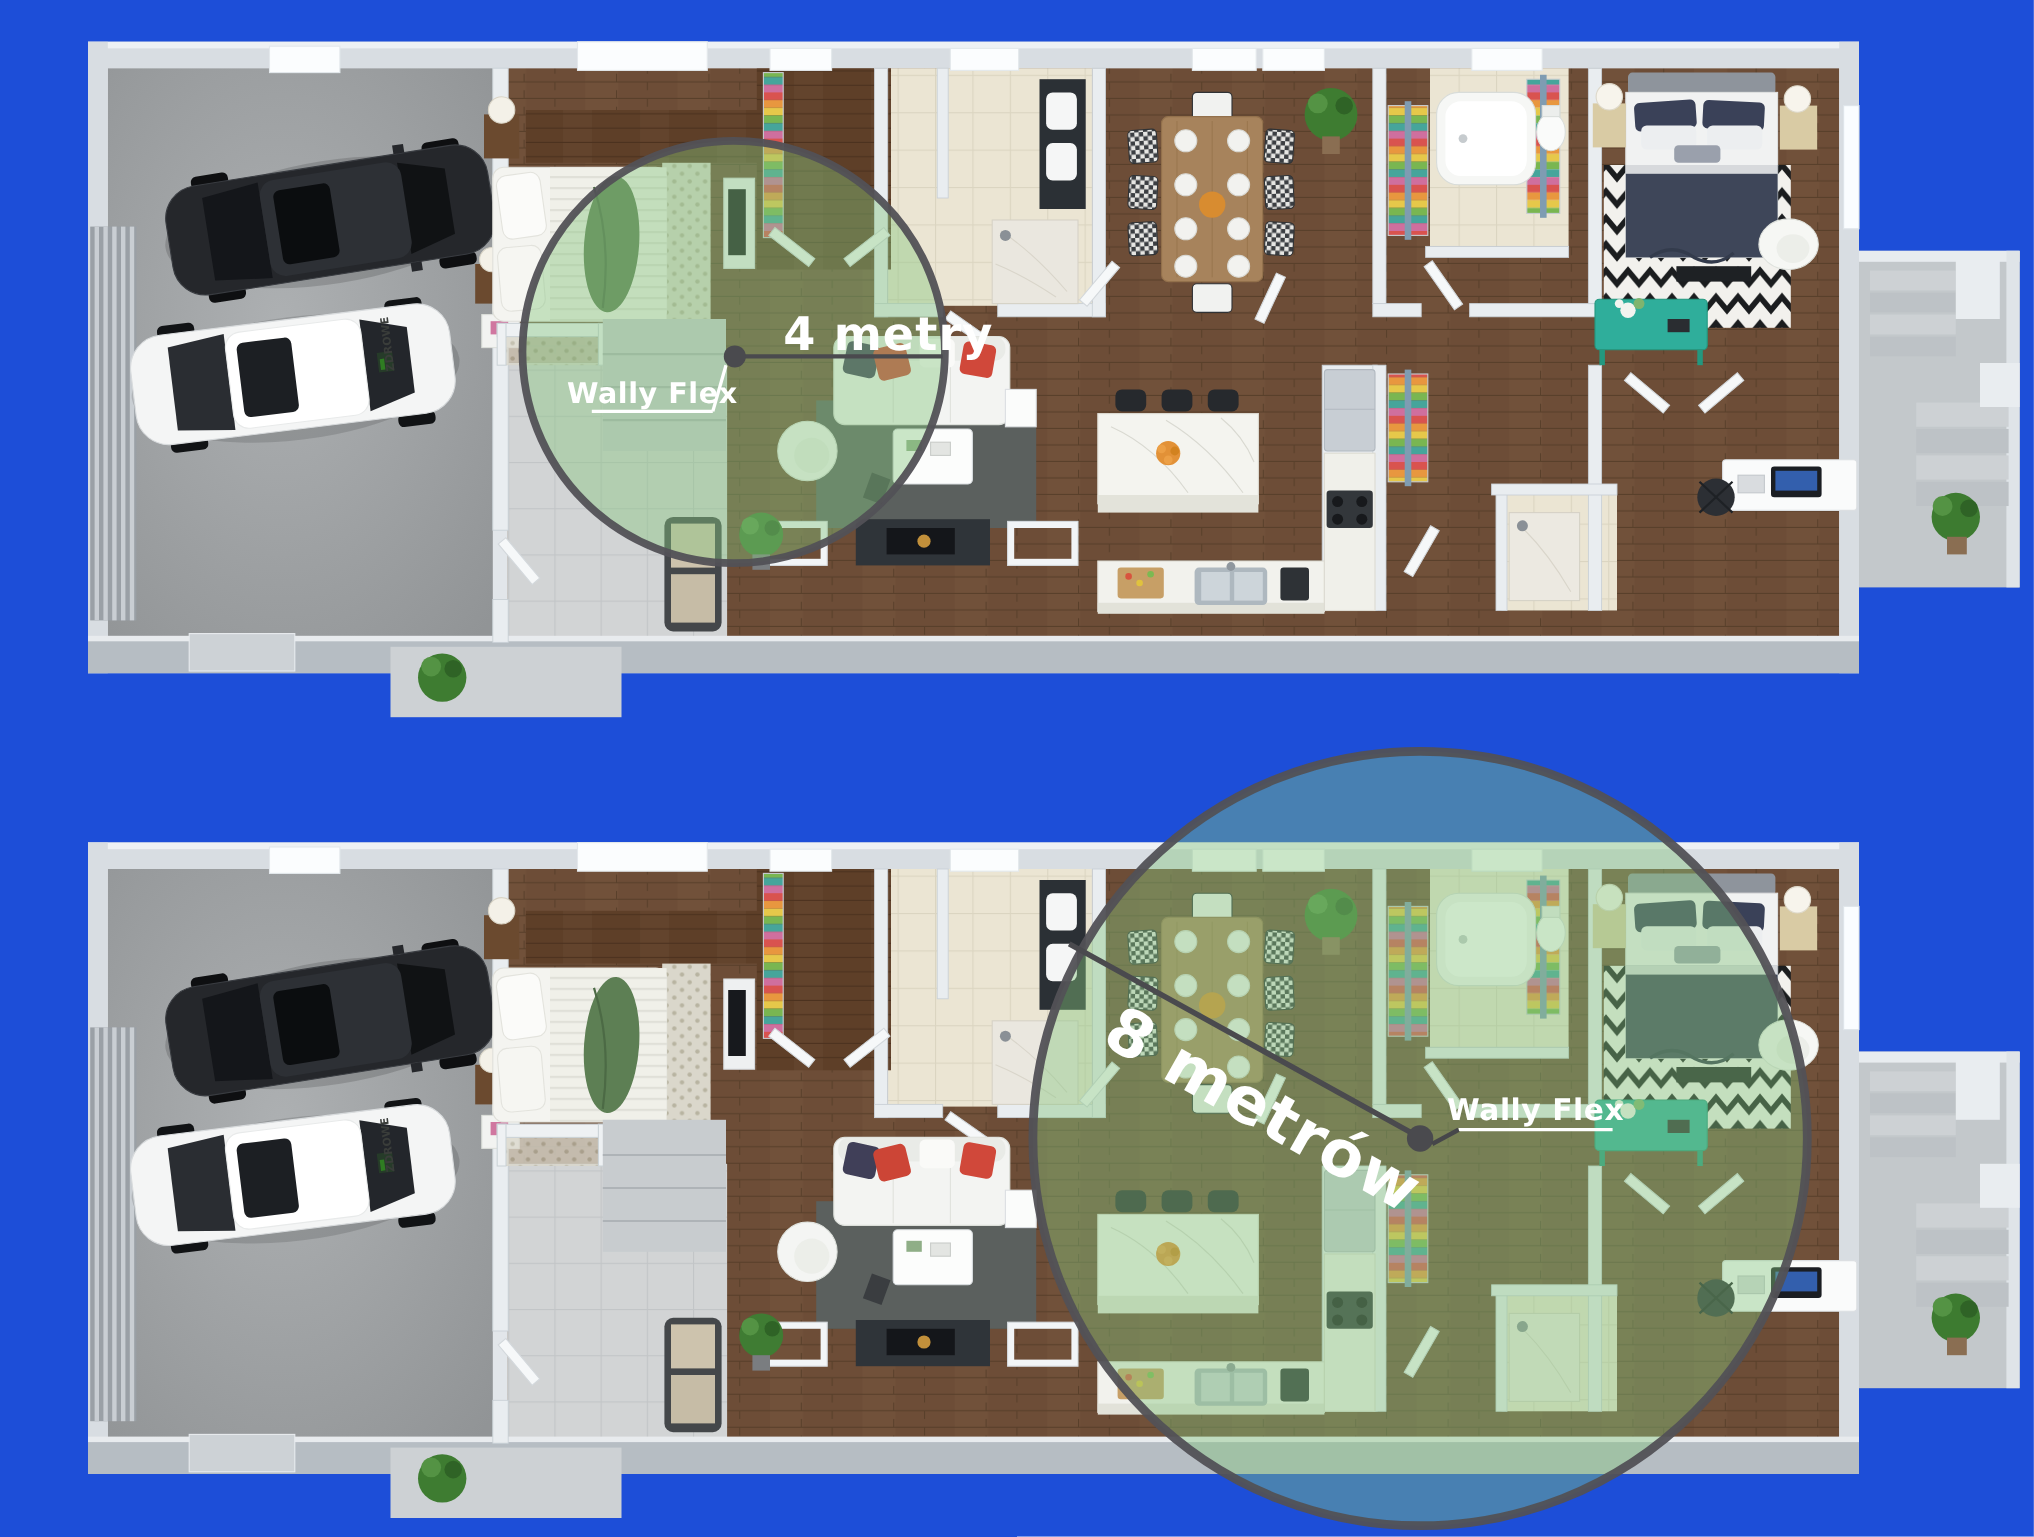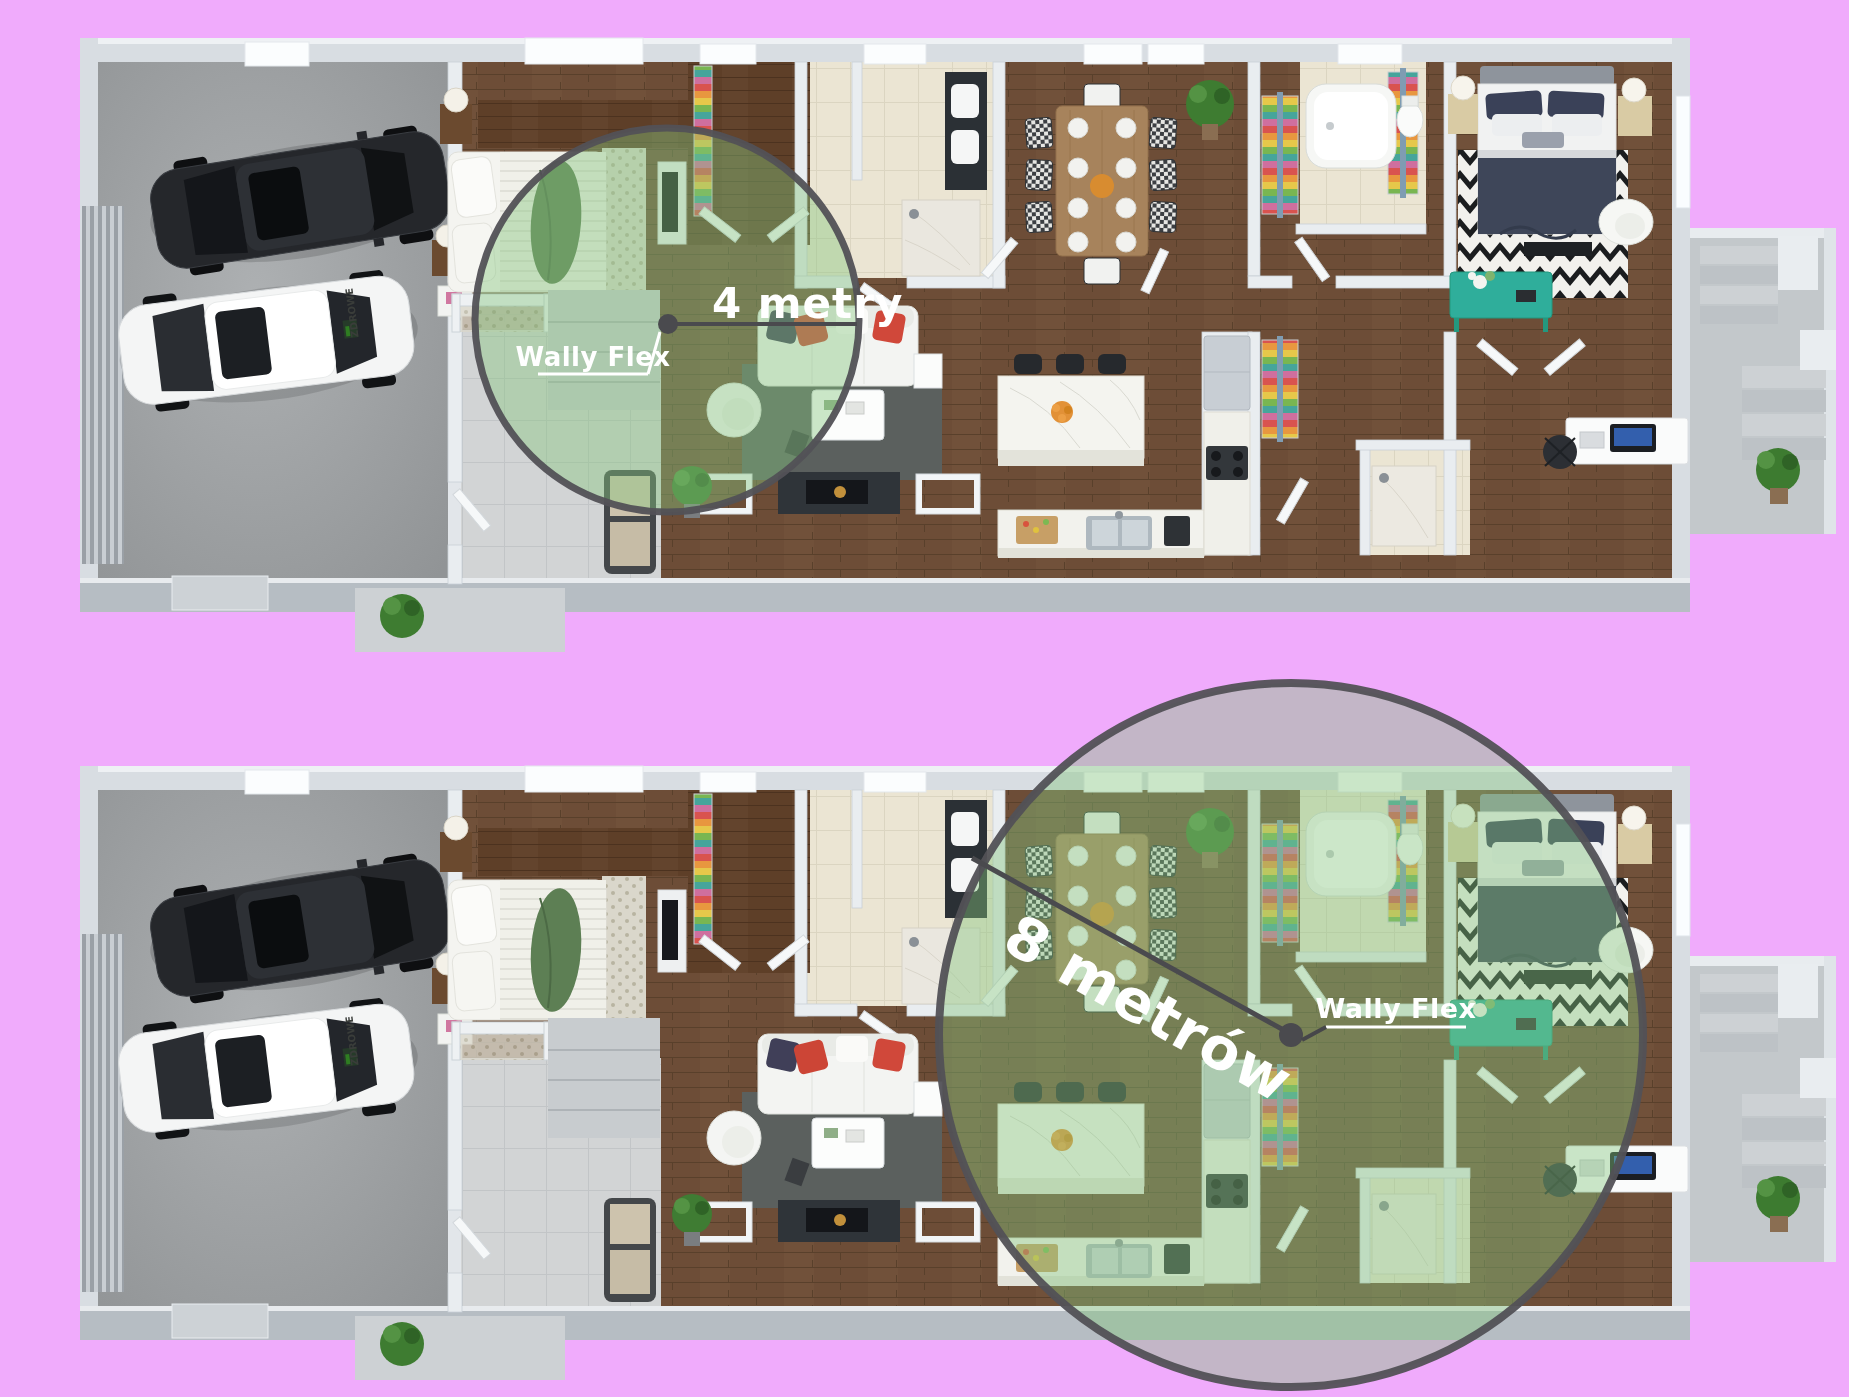--- a/index.html
+++ b/index.html
@@ -1,16 +1,16 @@
 <!DOCTYPE html>
 <html><head>
 <meta charset="utf-8">
 <style>
   html,body{margin:0;padding:0;background:#ffffff;}
-  .canvas{position:relative;width:1849px;height:1397px;background:#f0abfc;overflow:hidden;
+  .canvas{position:relative;width:1849px;height:1397px;background:#1d4ed8;overflow:hidden;
           font-family:"DejaVu Sans","Liberation Sans",sans-serif;}
   svg text{font-family:"DejaVu Sans","Liberation Sans",sans-serif;}
   .range-label{font-weight:bold;letter-spacing:1px;}
   .device-label{font-weight:bold;letter-spacing:.5px;}
 </style>
 </head>
 <body>
 
 <div class="canvas">
 <svg width="1849" height="1397" viewBox="0 0 1849 1397">

